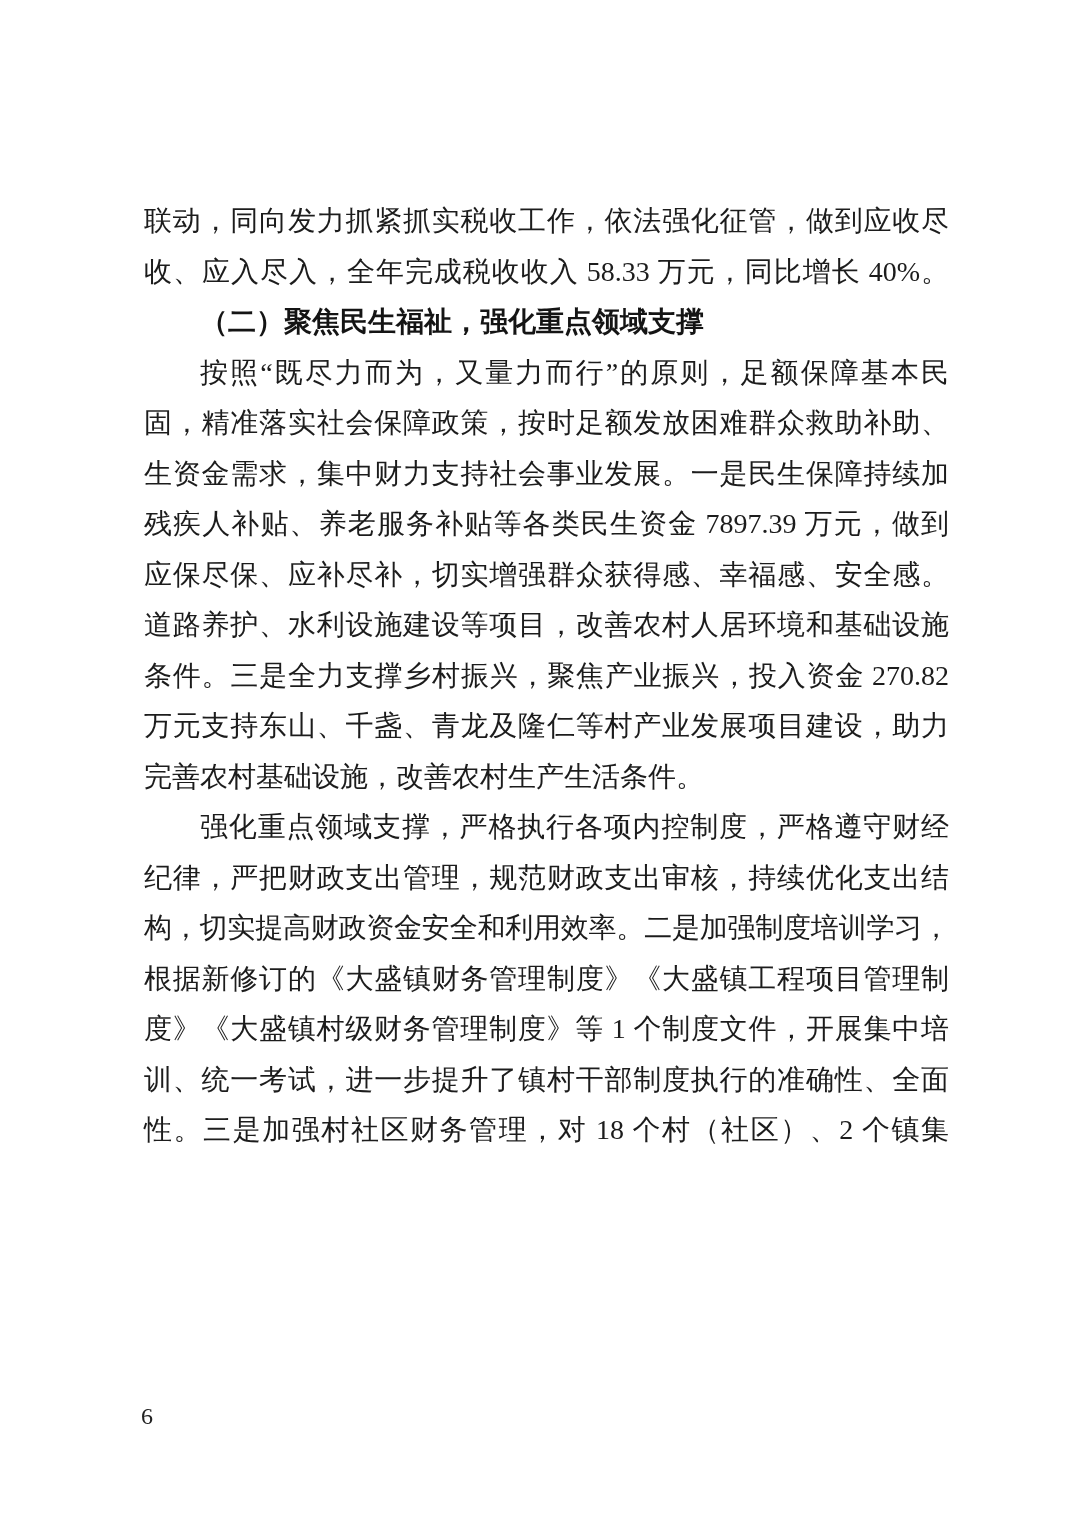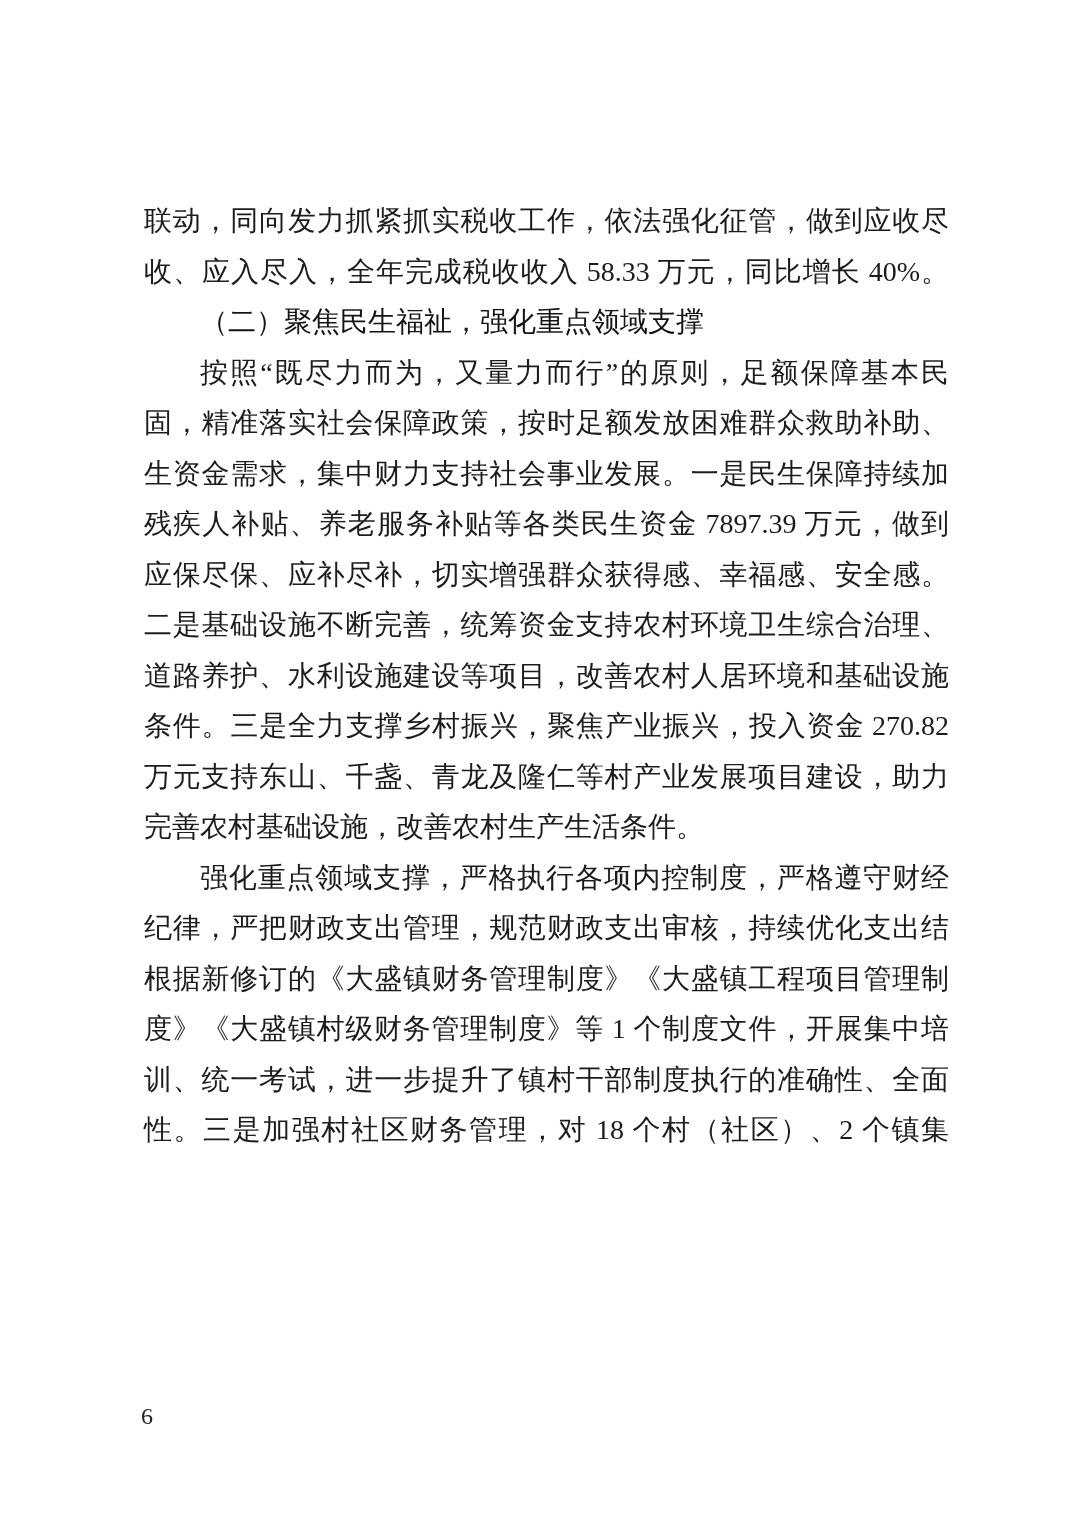--- a/index.html
+++ b/index.html
@@ -31,21 +31,21 @@
     color: #1c1c1c;
     text-align: left;
     white-space: normal;
   }
   .justify {
     text-align: justify;
     text-align-last: justify;
     text-justify: inter-ideograph;
   }
   .indent { text-indent: 56px; }
-  .heading { font-weight: 400; color: #141414; }
+  .heading { font-weight: 700; color: #141414; }
   .tight { letter-spacing: -1px; }
   .page-number {
     position: absolute;
     left: 141px;
     top: 1402px;
     font-size: 24px;
     line-height: 28px;
     color: #222222;
   }
 </style>
@@ -56,27 +56,27 @@
 
   <div class="text-block">
     <div class="line justify">联动，同向发力抓紧抓实税收工作，依法强化征管，做到应收尽</div>
     <div class="line justify">收、应入尽入，全年完成税收收入 58.33 万元，同比增长 40%。</div>
     <div class="line heading indent">（二）聚焦民生福祉，强化重点领域支撑</div>
     <div class="line justify indent">按照“既尽力而为，又量力而行”的原则，足额保障基本民</div>
     <div class="line justify">固，精准落实社会保障政策，按时足额发放困难群众救助补助、</div>
     <div class="line justify">生资金需求，集中财力支持社会事业发展。一是民生保障持续加</div>
     <div class="line justify">残疾人补贴、养老服务补贴等各类民生资金 7897.39 万元，做到</div>
     <div class="line justify">应保尽保、应补尽补，切实增强群众获得感、幸福感、安全感。</div>
-    <div class="line justify">二是基础设施不断完善，统筹资金支持农村环境卫生综合治理、</div>
     <div class="line justify">道路养护、水利设施建设等项目，改善农村人居环境和基础设施</div>
     <div class="line justify">条件。三是全力支撑乡村振兴，聚焦产业振兴，投入资金 270.82</div>
     <div class="line justify">万元支持东山、千盏、青龙及隆仁等村产业发展项目建设，助力</div>
     <div class="line">完善农村基础设施，改善农村生产生活条件。</div>
     <div class="line justify indent">强化重点领域支撑，严格执行各项内控制度，严格遵守财经</div>
     <div class="line justify">纪律，严把财政支出管理，规范财政支出审核，持续优化支出结</div>
+    <div class="line justify tight">构，切实提高财政资金安全和利用效率。二是加强制度培训学习，</div>
     <div class="line justify">根据新修订的《大盛镇财务管理制度》《大盛镇工程项目管理制</div>
     <div class="line justify">度》《大盛镇村级财务管理制度》等 1 个制度文件，开展集中培</div>
     <div class="line justify">训、统一考试，进一步提升了镇村干部制度执行的准确性、全面</div>
     <div class="line justify">性。三是加强村社区财务管理，对 18 个村（社区）、2 个镇集</div>
   </div>
 
   <div class="page-number">6</div>
 
 </div>
 

